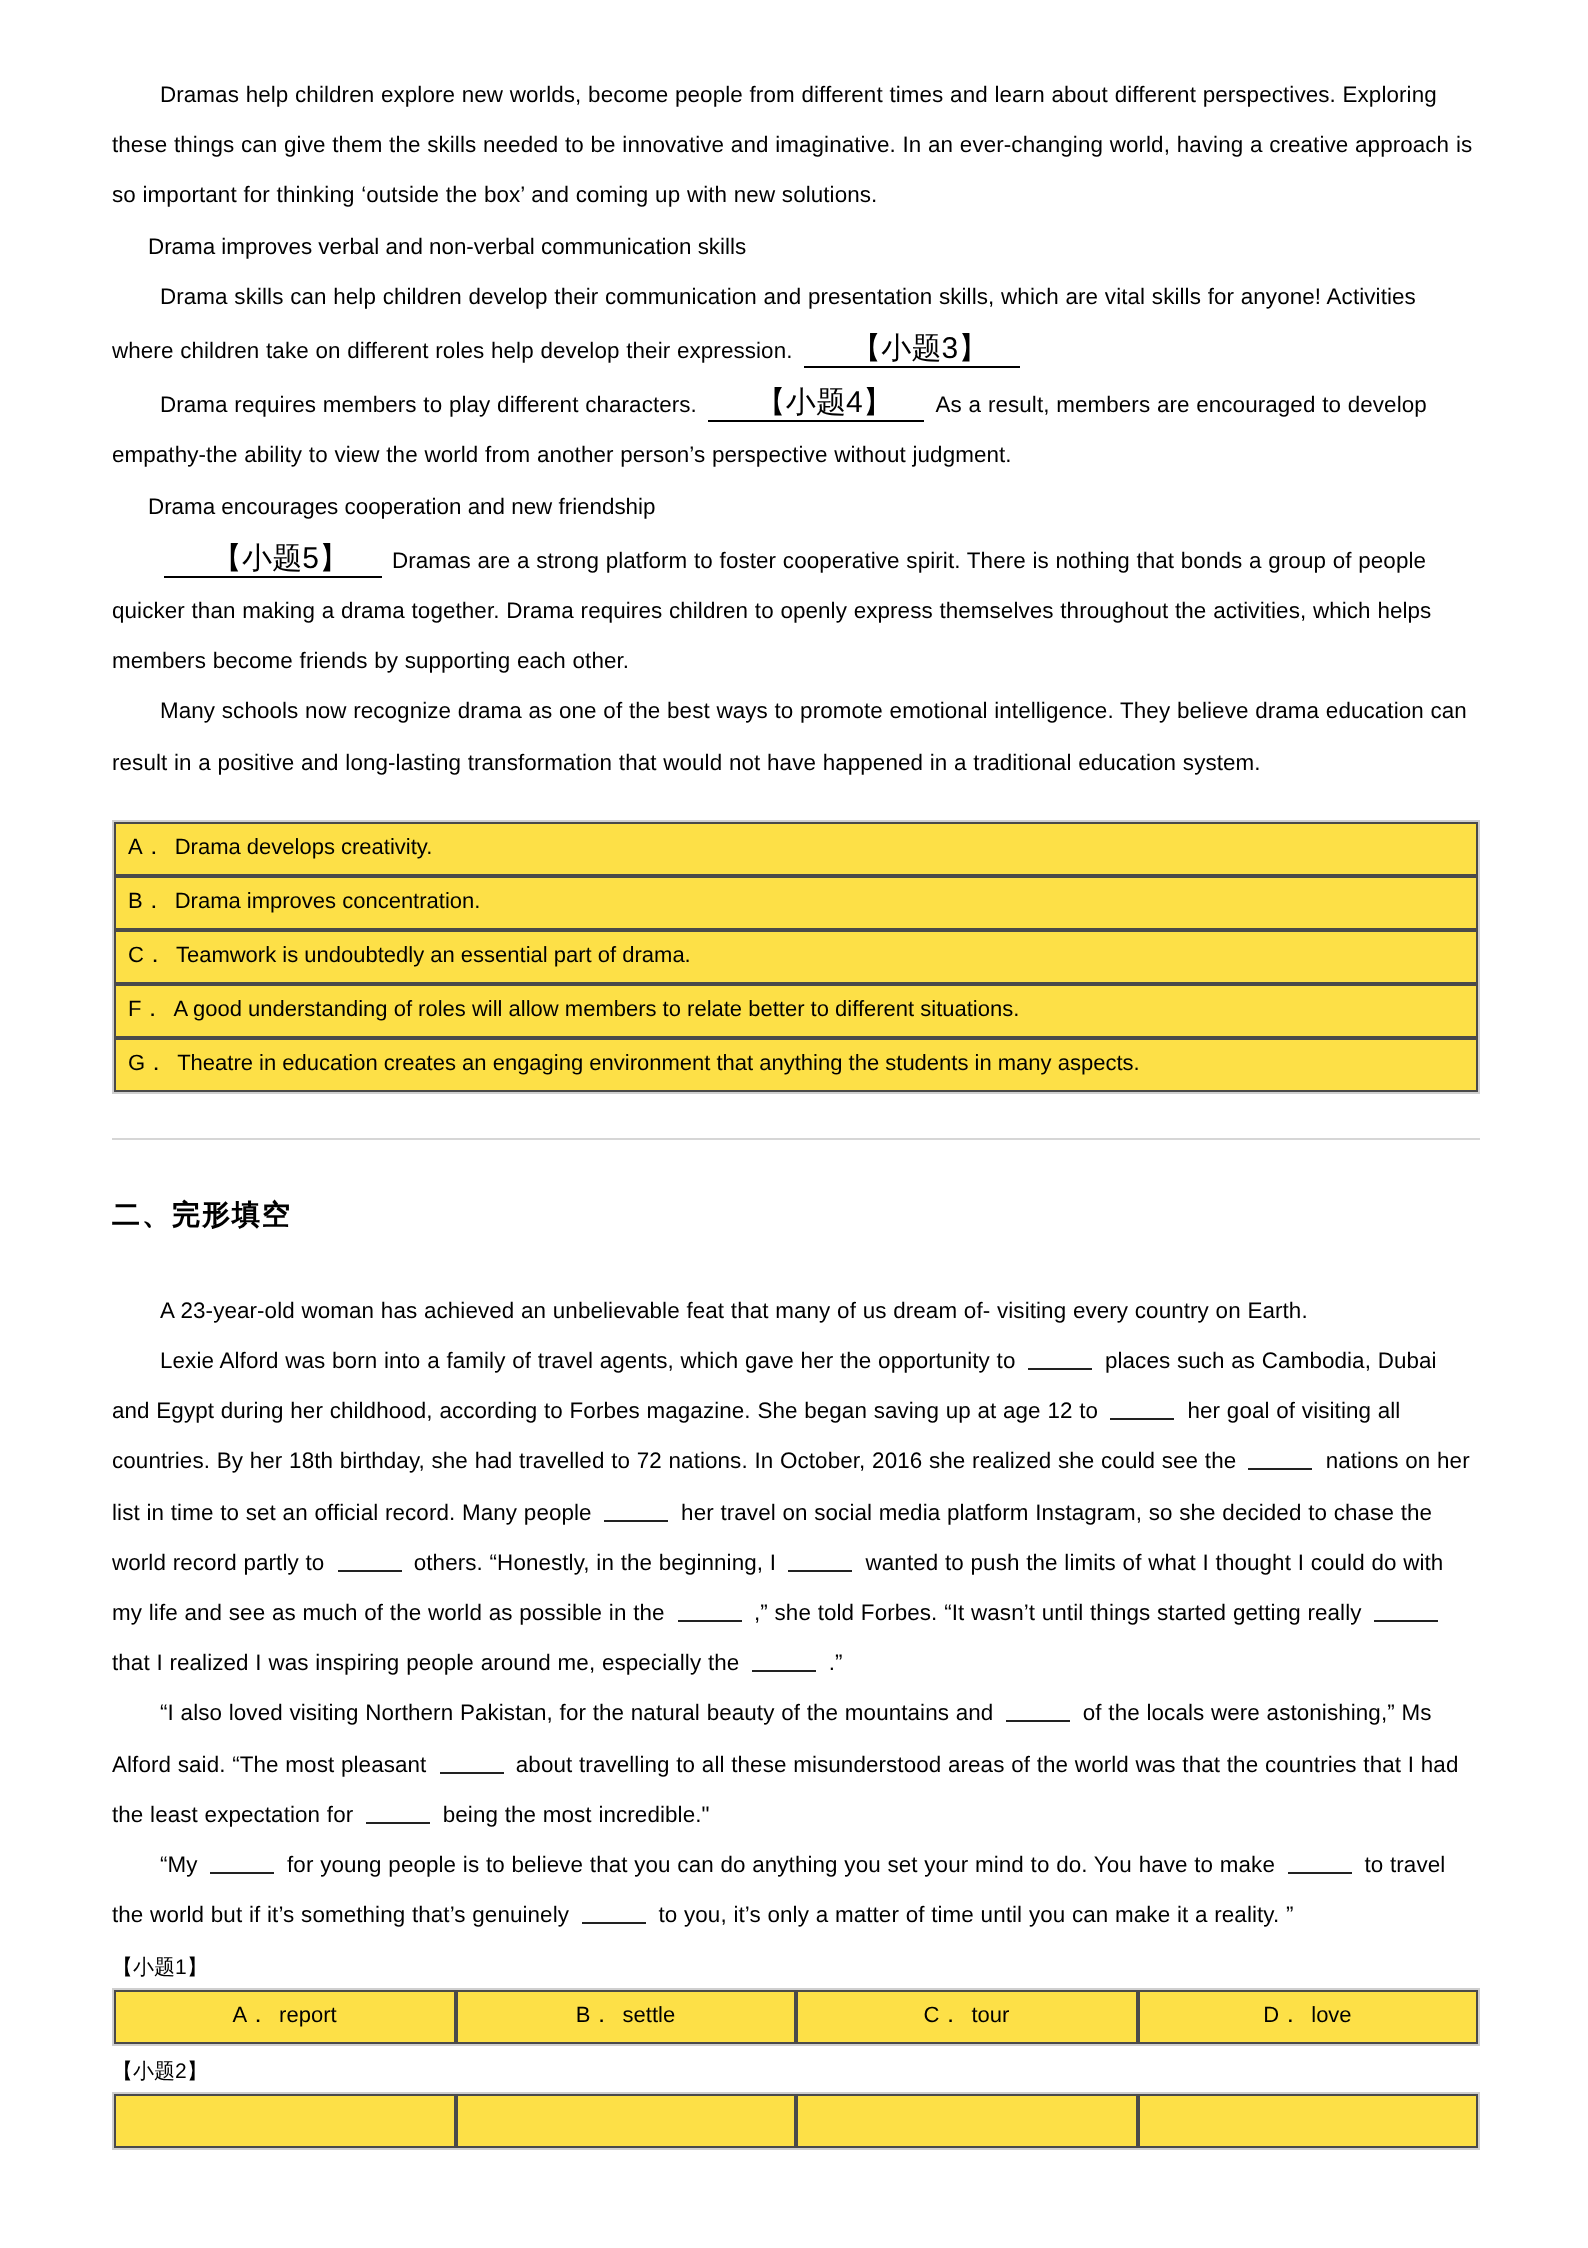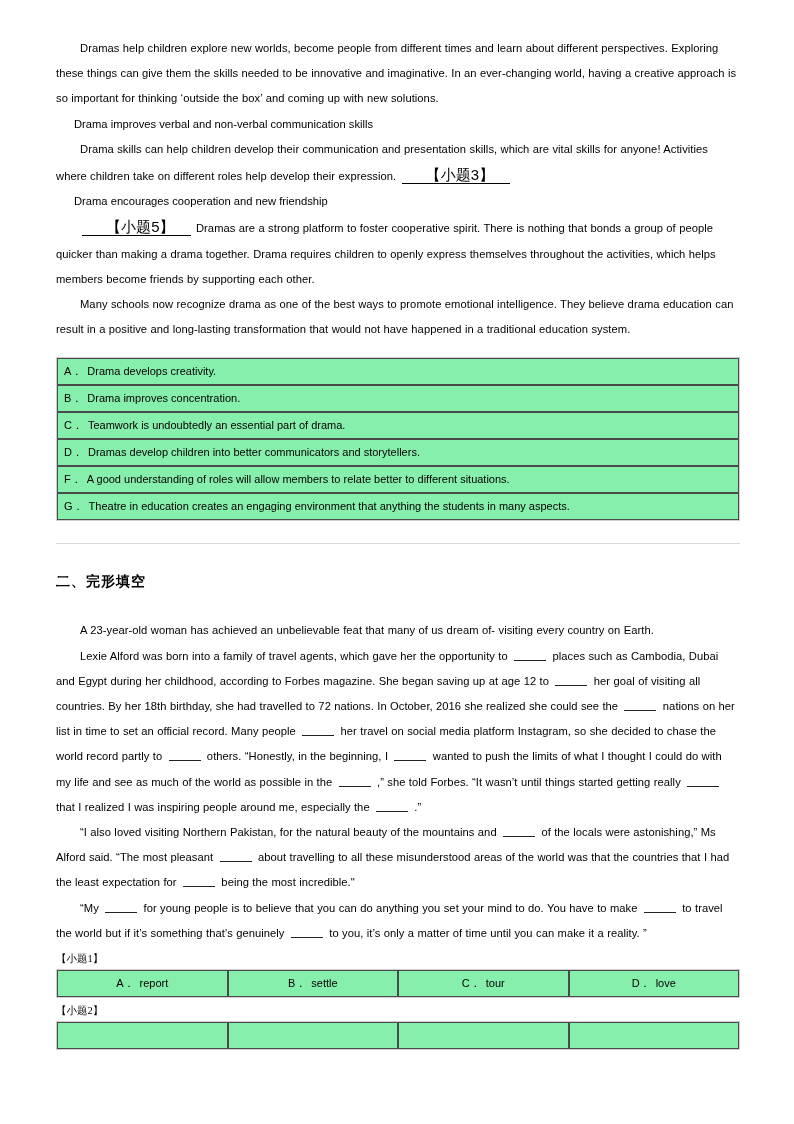--- a/index.html
+++ b/index.html
@@ -72,21 +72,21 @@
     background: #ffffff;
     table-layout: fixed;
   }
   table.opts td {
     border: 1px solid #4a4a4a;
     padding: 5px 6px 5px 6px;
     font-size: 11px;
     line-height: 15px;
     height: 15px;
     vertical-align: middle;
-    background: #86efac;
+    background: #fde047;
   }
   table.opts.single td { width: 100%; }
   table.opts.quad td { width: 25%; text-align: center; }
   .opt-letter { margin-right: 5px; }
 
   
   .divider {
     width: 684px;
     height: 0;
     border-top: 1px solid #d6d6d6;
@@ -98,21 +98,20 @@
     line-height: 22px;
     font-weight: bold;
     letter-spacing: 1px;
   }
 
   
   .qlabel {
     margin: 6px 0 0 0;
     font-size: 10.5px;
     line-height: 14px;
-    font-family: Liberation Serif, serif;
   }
 
   .gap-sm { height: 12px; }
   .gap-md { height: 26px; }
 </style>
 </head>
 <body>
 
 <div class="page">
   <div class="content">
@@ -122,20 +121,25 @@
       <p class="para indent">Dramas help children explore new worlds, become people from different times and learn about different perspectives. Exploring these things can give them the skills needed to be innovative and imaginative. In an ever-changing world, having a creative approach is so important for thinking ‘outside the box’   and coming up with new solutions.</p>
 
       <p class="heading">Drama improves verbal and non-verbal communication skills</p>
 
       <p class="para indent">
         <span>Drama skills can help children develop their communication and presentation skills, which are vital skills for anyone! Activities where children take on different roles help develop their expression.</span>
         <span class="qblank">【小题3】</span>
       </p>
 
 
+      <p class="para indent">
+        <span>Drama requires members to play different characters.</span>
+        <span class="qblank">【小题4】</span>
+        <span>As a result, members are encouraged to develop empathy-the ability to view the world from another person’s perspective without judgment.</span>
+      </p>
 
       <p class="heading">Drama encourages cooperation and new friendship</p>
 
       <p class="para indent">
         <span class="qblank">【小题5】</span>
         <span>Dramas are a strong platform to foster cooperative spirit. There is nothing that bonds a group of people quicker than making a drama together. Drama requires children to openly express themselves throughout the activities, which helps members become friends by supporting each other.</span>
       </p>
 
       <p class="para indent">Many schools now recognize drama as one of the best ways to promote emotional intelligence. They believe drama education can result in a positive and long-lasting transformation that would not have happened in a traditional education system.</p>
     </div>
@@ -150,25 +154,20 @@
           </td>
         </tr>
         <tr>
           <td>
             <span class="opt-letter">B．</span><span>Drama improves concentration.</span>
           </td>
         </tr>
         <tr>
           <td>
             <span class="opt-letter">C．</span><span>Teamwork is undoubtedly an essential part of drama.</span>
-          </td>
-        </tr>
-        <tr>
-          <td>
-            <span class="opt-letter">D．</span><span>Dramas develop children into better communicators and storytellers.</span>
           </td>
         </tr>
         <tr>
           <td>
             <span class="opt-letter">F．</span><span>A good understanding of roles will allow members to relate better to different situations.</span>
           </td>
         </tr>
         <tr>
           <td>
             <span class="opt-letter">G．</span><span>Theatre in education creates an engaging environment that anything the students in many aspects.</span>

